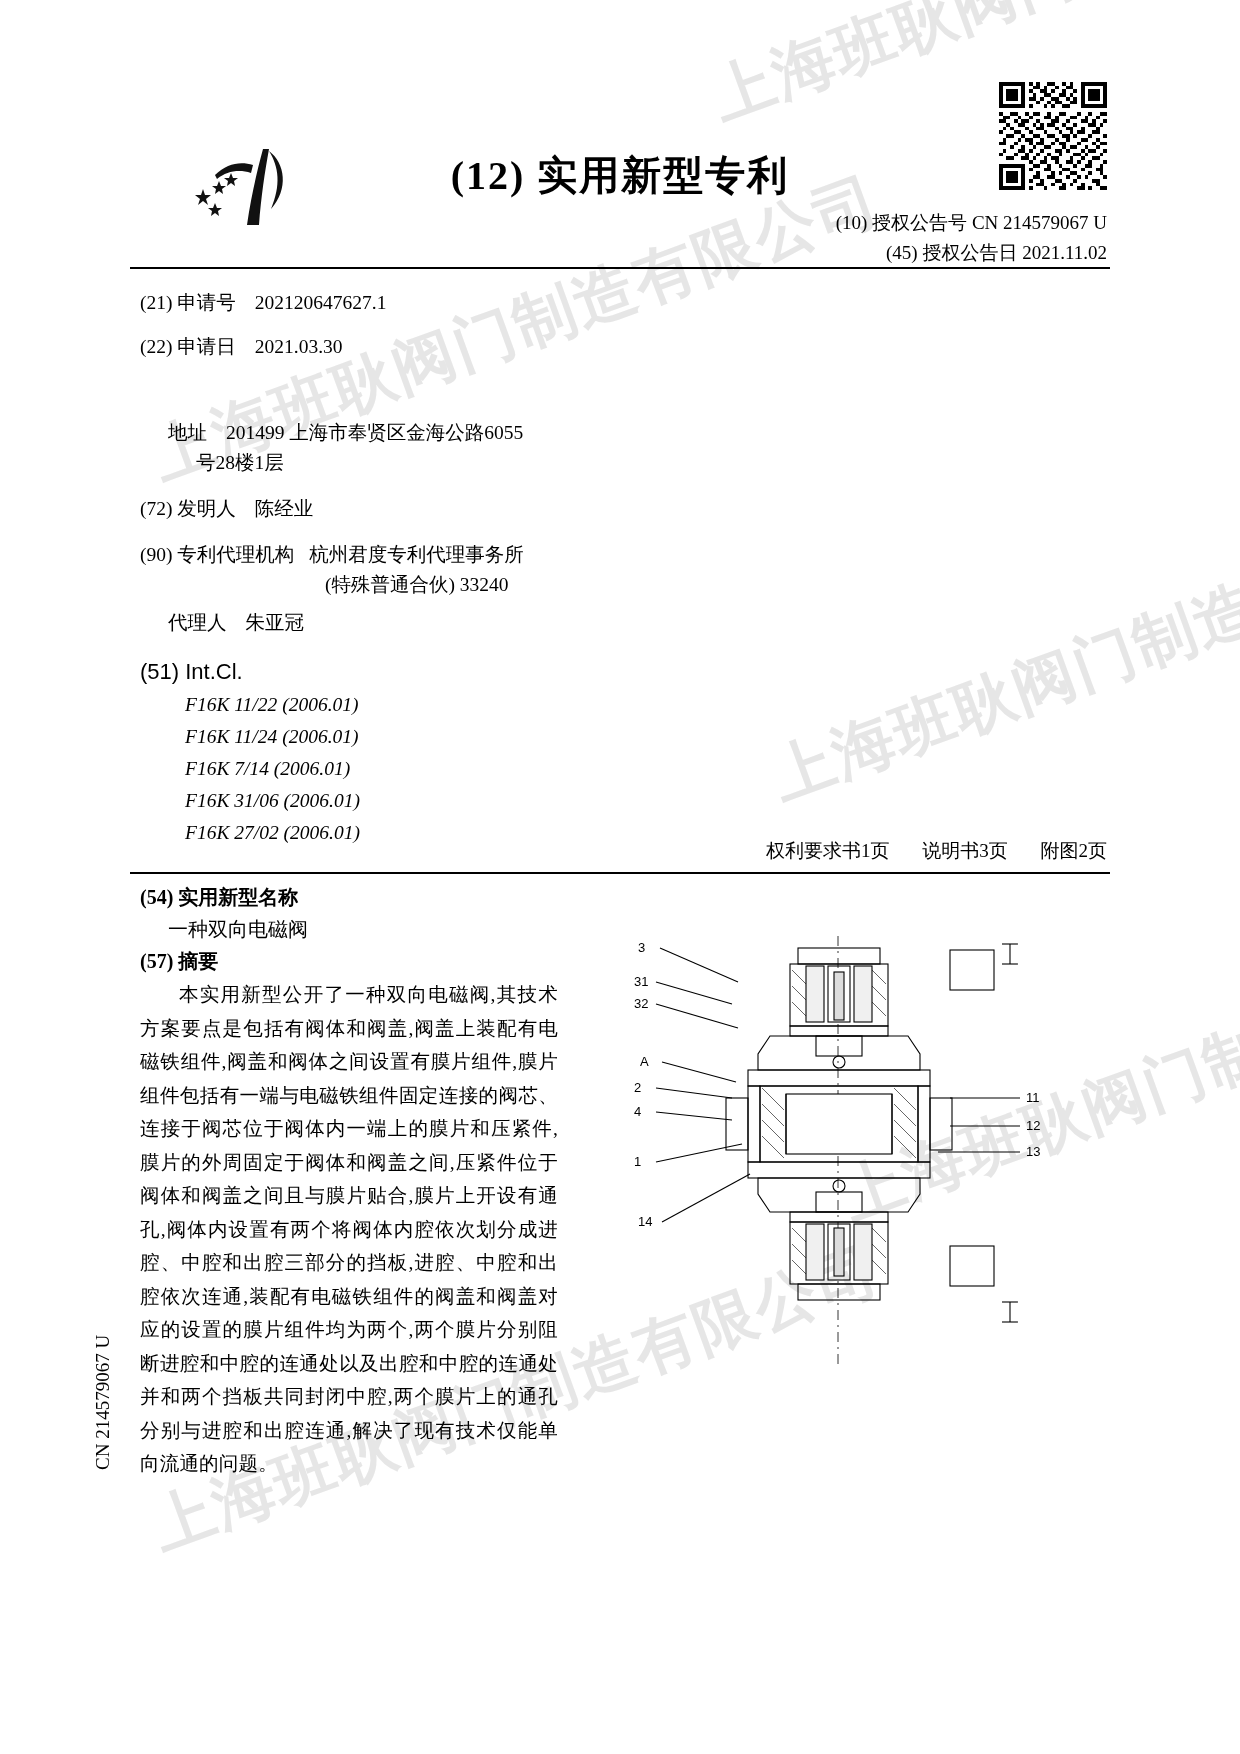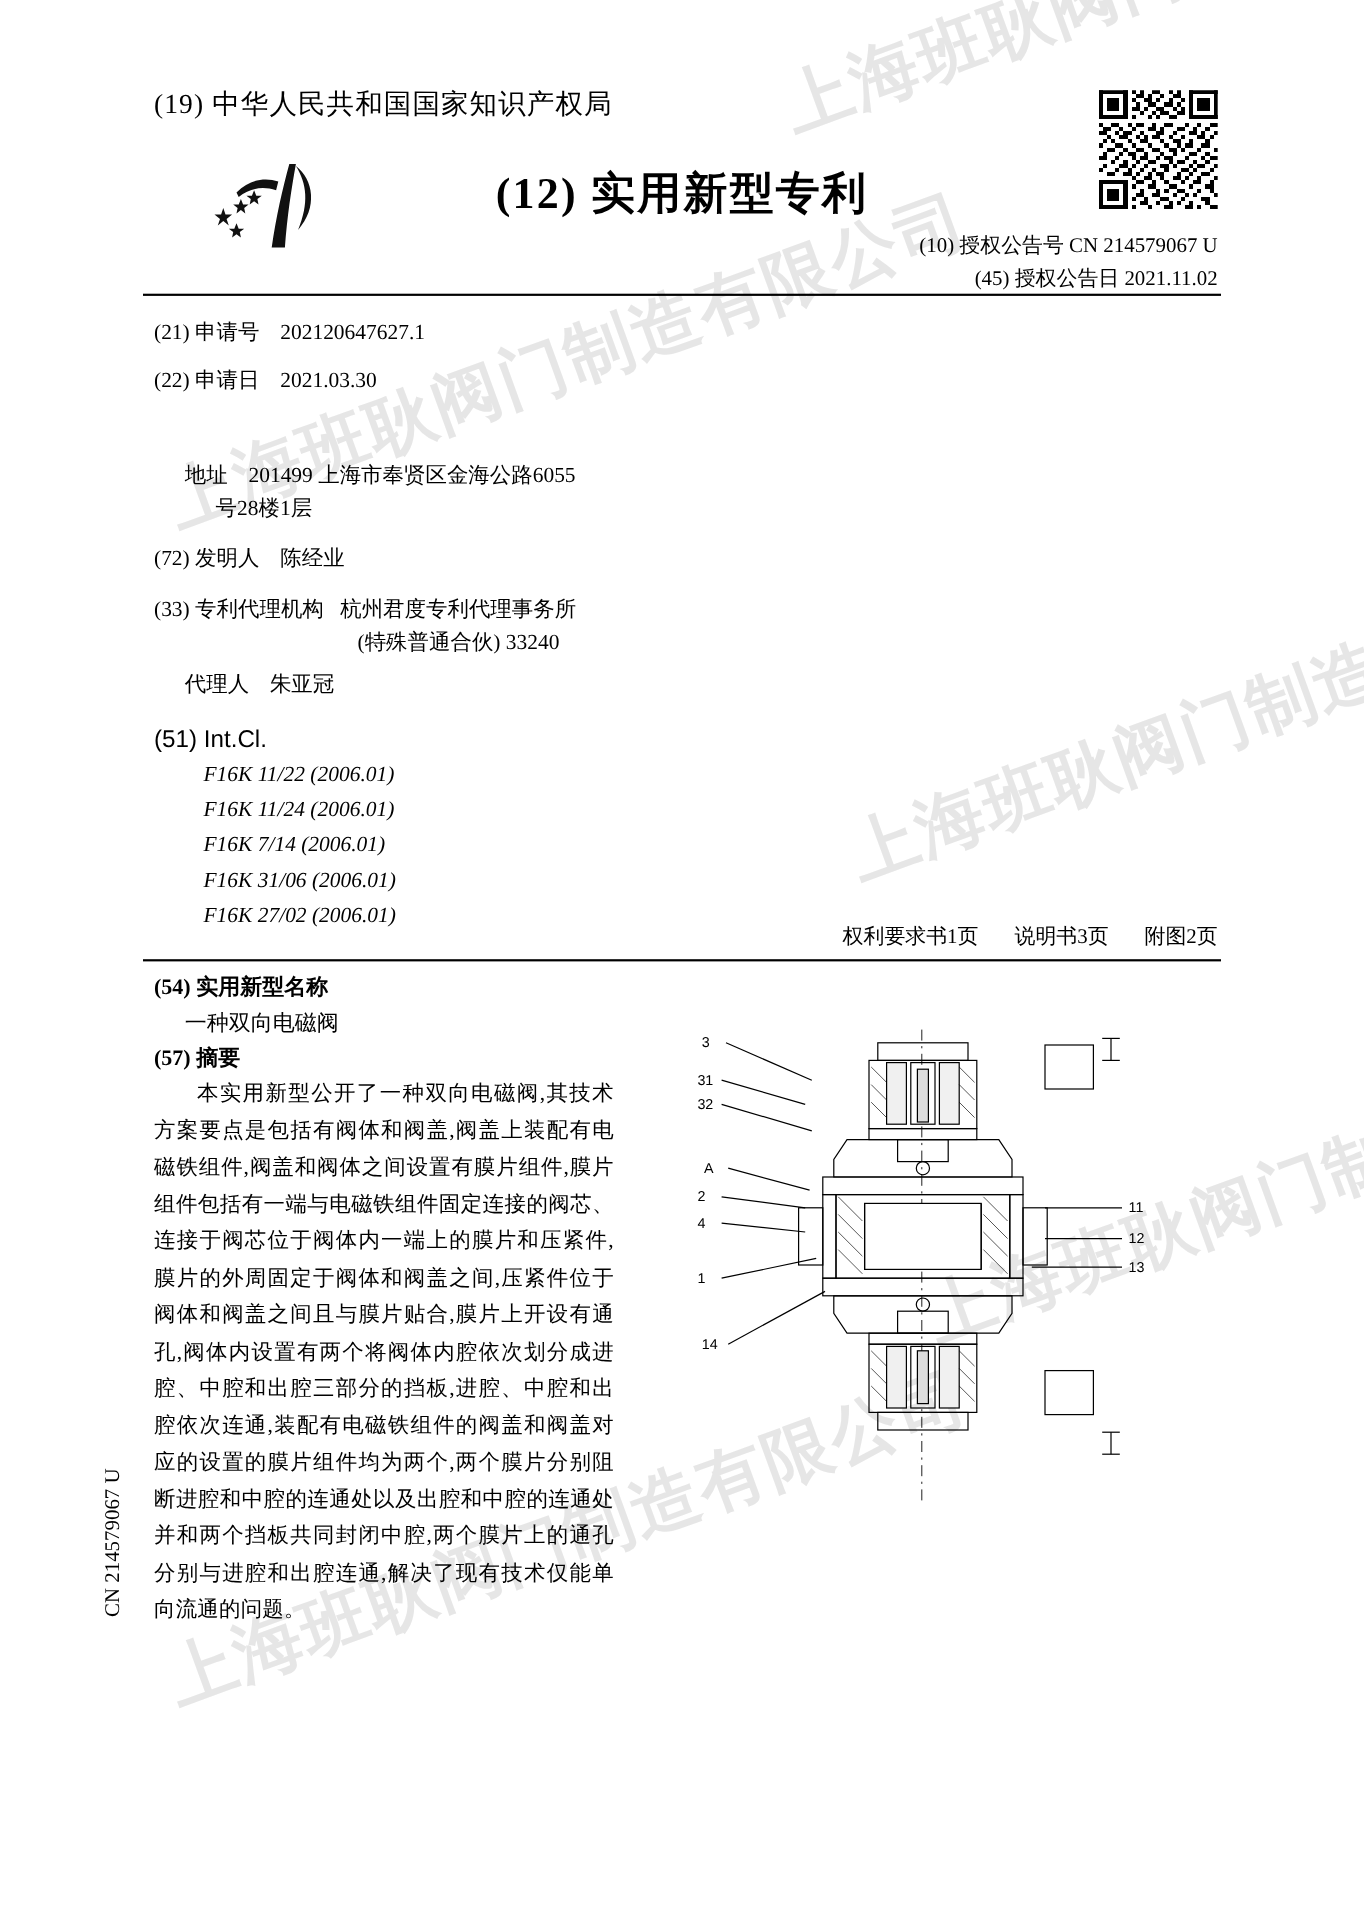--- a/index.html
+++ b/index.html
@@ -193,21 +193,20 @@
 <div class="watermark-layer">
   <div class="wm" style="left:700px; top:60px; font-size:62px; transform: rotate(-20deg);">上海班耿阀门制造有限公司</div>
   <div class="wm" style="left:140px; top:420px; font-size:62px; transform: rotate(-20deg);">上海班耿阀门制造有限公司</div>
   <div class="wm" style="left:760px; top:740px; font-size:62px; transform: rotate(-20deg);">上海班耿阀门制造有限公司</div>
   <div class="wm" style="left:140px; top:1490px; font-size:62px; transform: rotate(-20deg);">上海班耿阀门制造有限公司</div>
   <div class="wm" style="left:830px; top:1160px; font-size:62px; transform: rotate(-20deg);">上海班耿阀门制造有限公司</div>
 </div>
 
 <div class="page">
 
-  <div class="hdr-line1">(19) 中华人民共和国国家知识产权局</div>
 
   <div class="logo">
     <svg viewBox="0 0 120 85" width="120" height="85">
       <path d="M78 4 C72 26 66 52 62 80 L74 80 C76 52 80 26 84 4 Z" fill="#111"></path>
       <path d="M84 6 C100 18 104 44 86 64 C96 40 94 22 84 6 Z" fill="#111"></path>
       <path d="M30 30 C42 18 56 16 68 20 L66 28 C54 24 42 26 32 34 Z" fill="#111"></path>
       <g fill="#111">
         <polygon points="18,44 20,50 26,50 21,54 23,60 18,56 13,60 15,54 10,50 16,50"></polygon>
         <polygon points="34,36 36,41 41,41 37,44 38,49 34,46 30,49 31,44 27,41 32,41"></polygon>
         <polygon points="30,58 32,63 37,63 33,66 34,71 30,68 26,71 27,66 23,63 28,63"></polygon>
@@ -456,21 +455,21 @@
     <span style="margin-left:14px">201499  上海市奉贤区金海公路6055</span>
   </div>
   <div class="bib" style="top:448px; left:196px">号28楼1层</div>
 
   <div class="bib" style="top:494px">
     <span class="lbl">(72) 发明人</span>
     <span style="margin-left:14px">陈经业</span>
   </div>
 
   <div class="bib" style="top:540px">
-    <span class="lbl">(33) 专利代理机构</span>
+    <span class="lbl">(90) 专利代理机构</span>
     <span style="margin-left:10px">杭州君度专利代理事务所</span>
   </div>
   <div class="bib" style="top:570px; left:325px">(特殊普通合伙)  33240</div>
 
   <div class="bib ind1" style="top:608px">
     <span class="lbl">代理人</span>
     <span style="margin-left:14px">朱亚冠</span>
   </div>
 
   <div class="bib mono-like" style="top:655px">(51) Int.Cl.</div>

